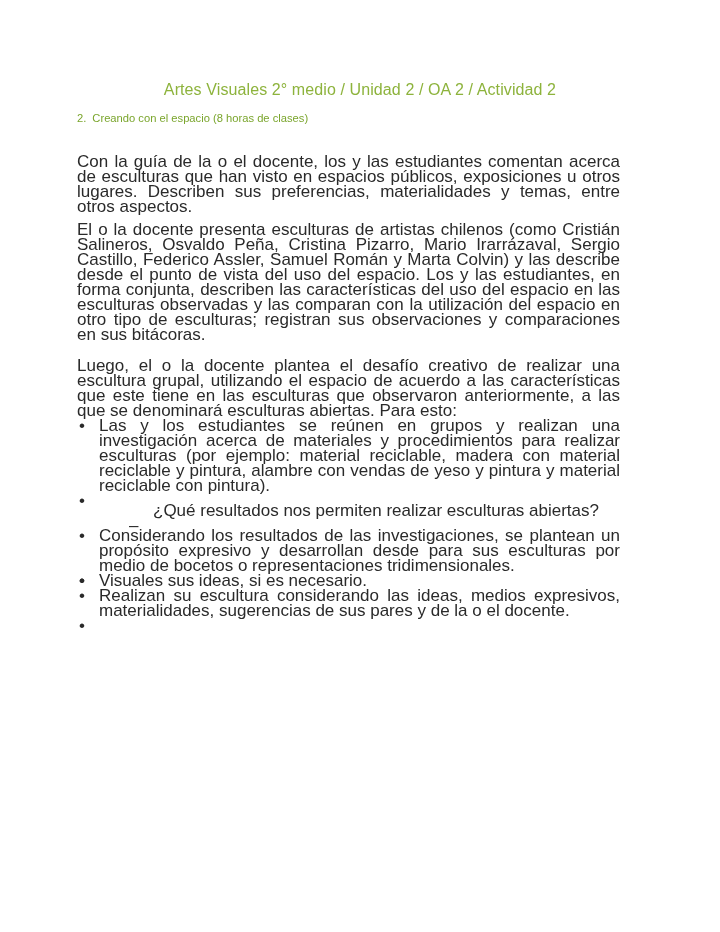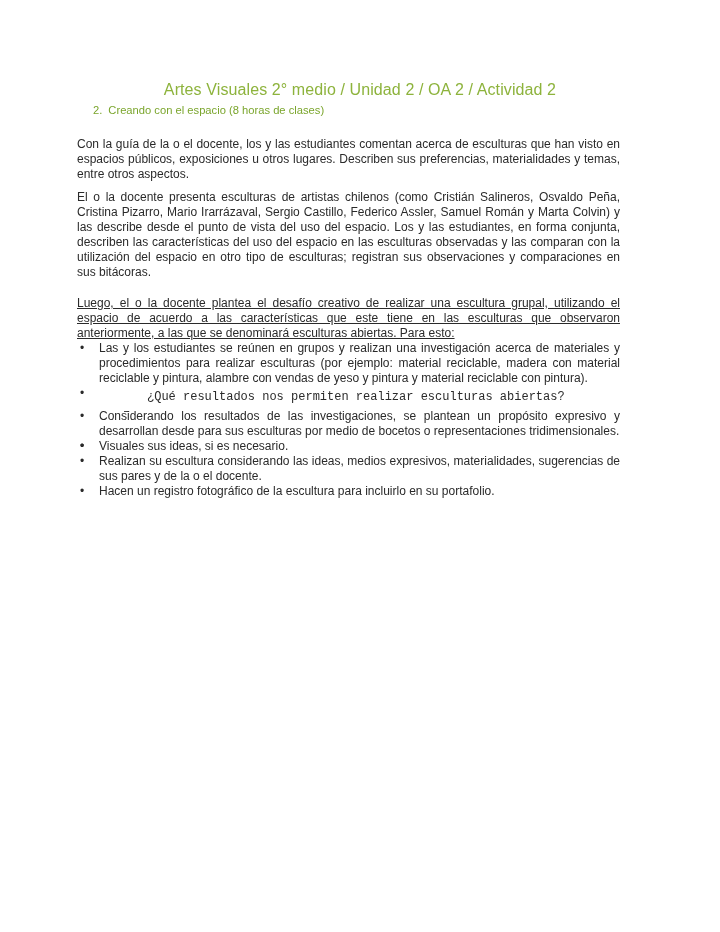--- a/index.html
+++ b/index.html
@@ -27,62 +27,60 @@
       width: 720px;
       top: 81px;
       text-align: center;
       font-size: 16px;
       color: #8db33c;
       letter-spacing: 0.1px;
     }
     .section-heading {
       position: absolute;
       left: 77px;
-      top: 104px;
+      top: 112px;
       font-size: 11.2px;
       color: #7aa52c;
-      margin-left: 16px;
     }
     .section-heading .num { margin-right: 6px; }
     .content {
       position: absolute;
       left: 77px;
-      top: 137px;
+      top: 154px;
       width: 543px;
-      font-size: 12px;
+      font-size: 17px;
       line-height: 15px;
       color: #2a2a2a;
     }
     .content p {
       margin: 0 0 8px 0;
       text-align: justify;
     }
-    .content p.gap { margin-top: 16px; text-decoration: underline; }
+    .content p.gap { margin-top: 16px; }
     ul.bullets {
       list-style: none;
       margin: 0;
       padding: 0;
     }
     ul.bullets > li {
       position: relative;
       padding-left: 22px;
       text-align: justify;
     }
     ul.bullets > li .bullet {
       position: absolute;
       left: 0;
       top: 0;
       width: 10px;
       text-align: center;
     }
     ul.sub {
       list-style: none;
-      margin: 4px;
+      margin: 10px;
       padding: 0;
-      font-family: Liberation Mono, monospace;
     }
     ul.sub li {
       position: relative;
       padding-left: 66px;
     }
     ul.sub li .dash {
       position: absolute;
       left: 42px;
       top: 0;
     }
@@ -132,17 +130,16 @@
       <li>
         <span class="bullet">•</span>
         <span>Visuales sus ideas, si es necesario.</span>
       </li>
       <li>
         <span class="bullet">•</span>
         <span>Realizan su escultura considerando las ideas, medios expresivos, materialidades, sugerencias de sus pares y de la o el docente.</span>
       </li>
       <li>
         <span class="bullet">•</span>
-        <span>Hacen un registro fotográfico de la escultura para incluirlo en su portafolio.</span>
       </li>
     </ul>
   </div>
 </div>
 
 </body></html>

